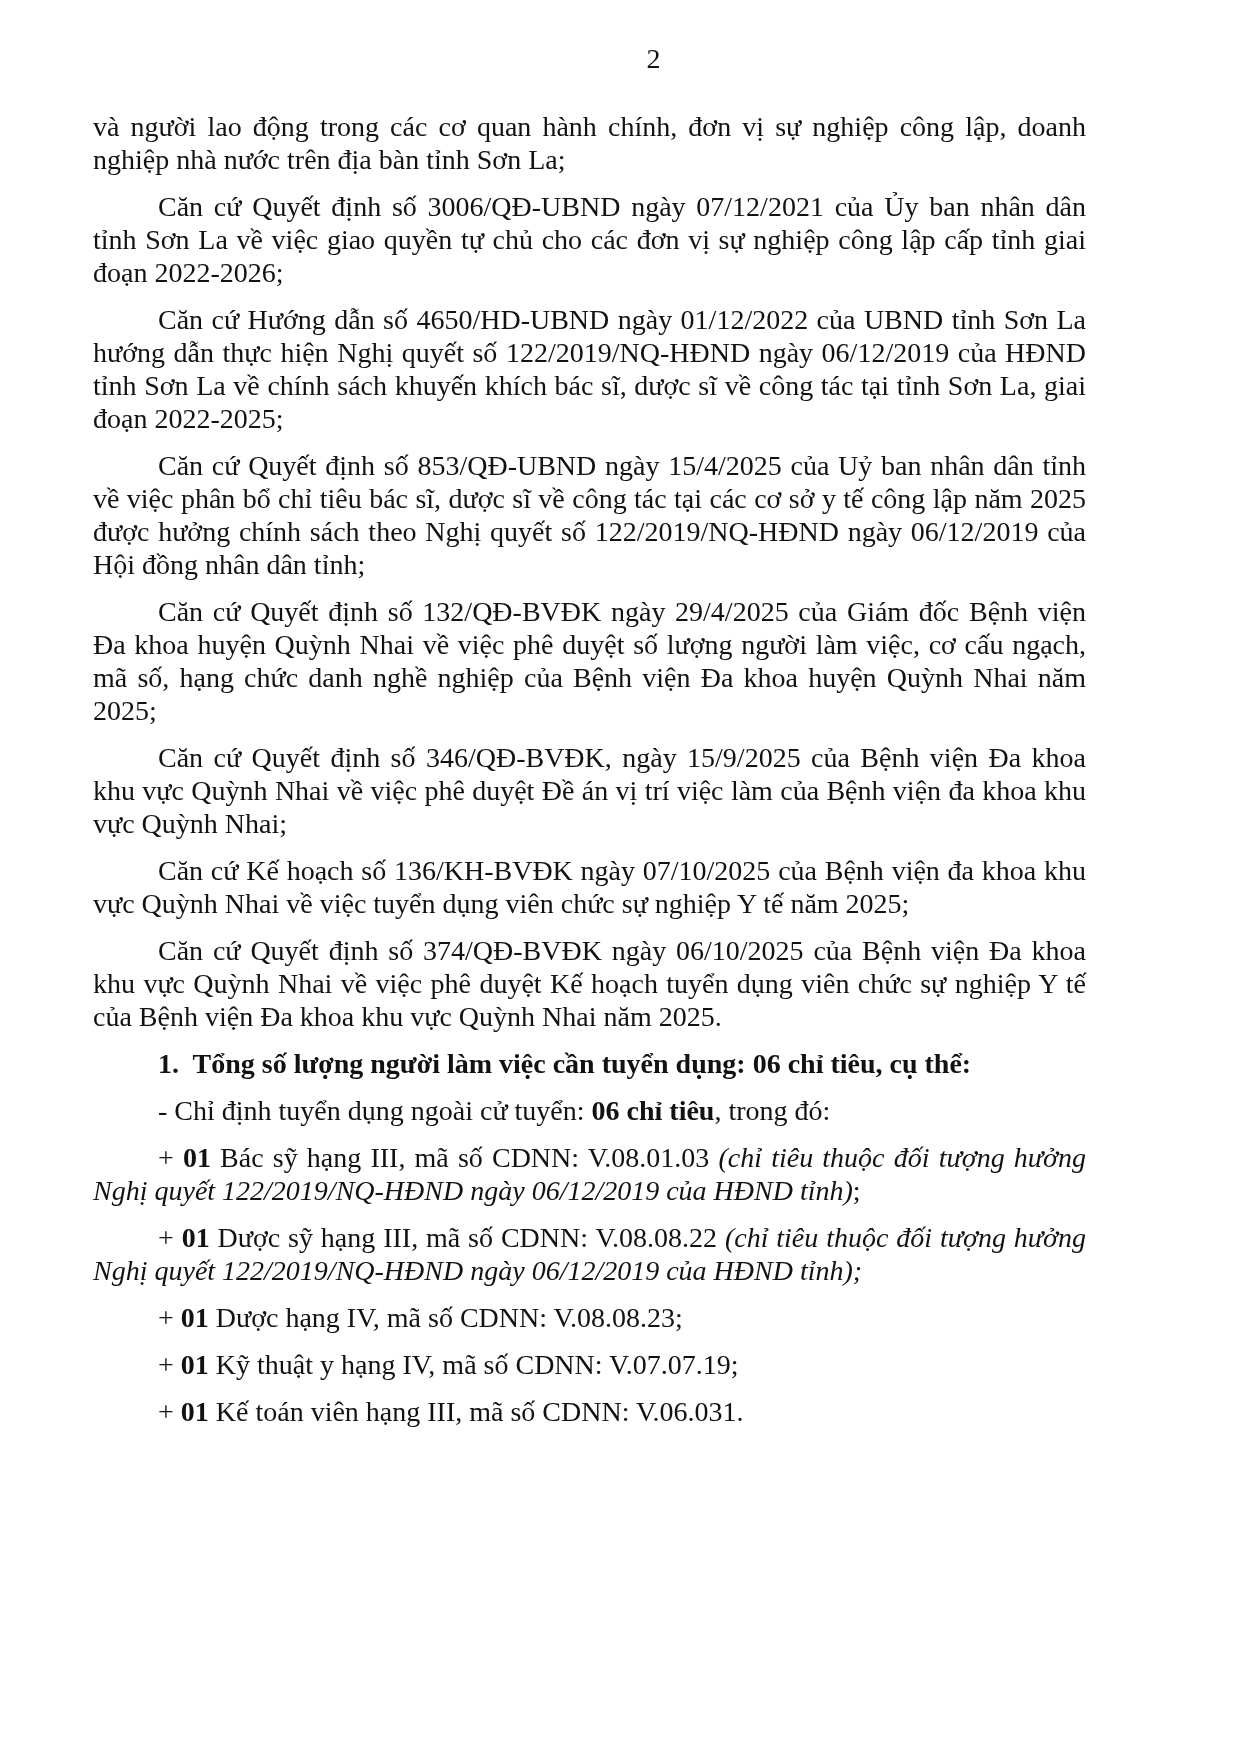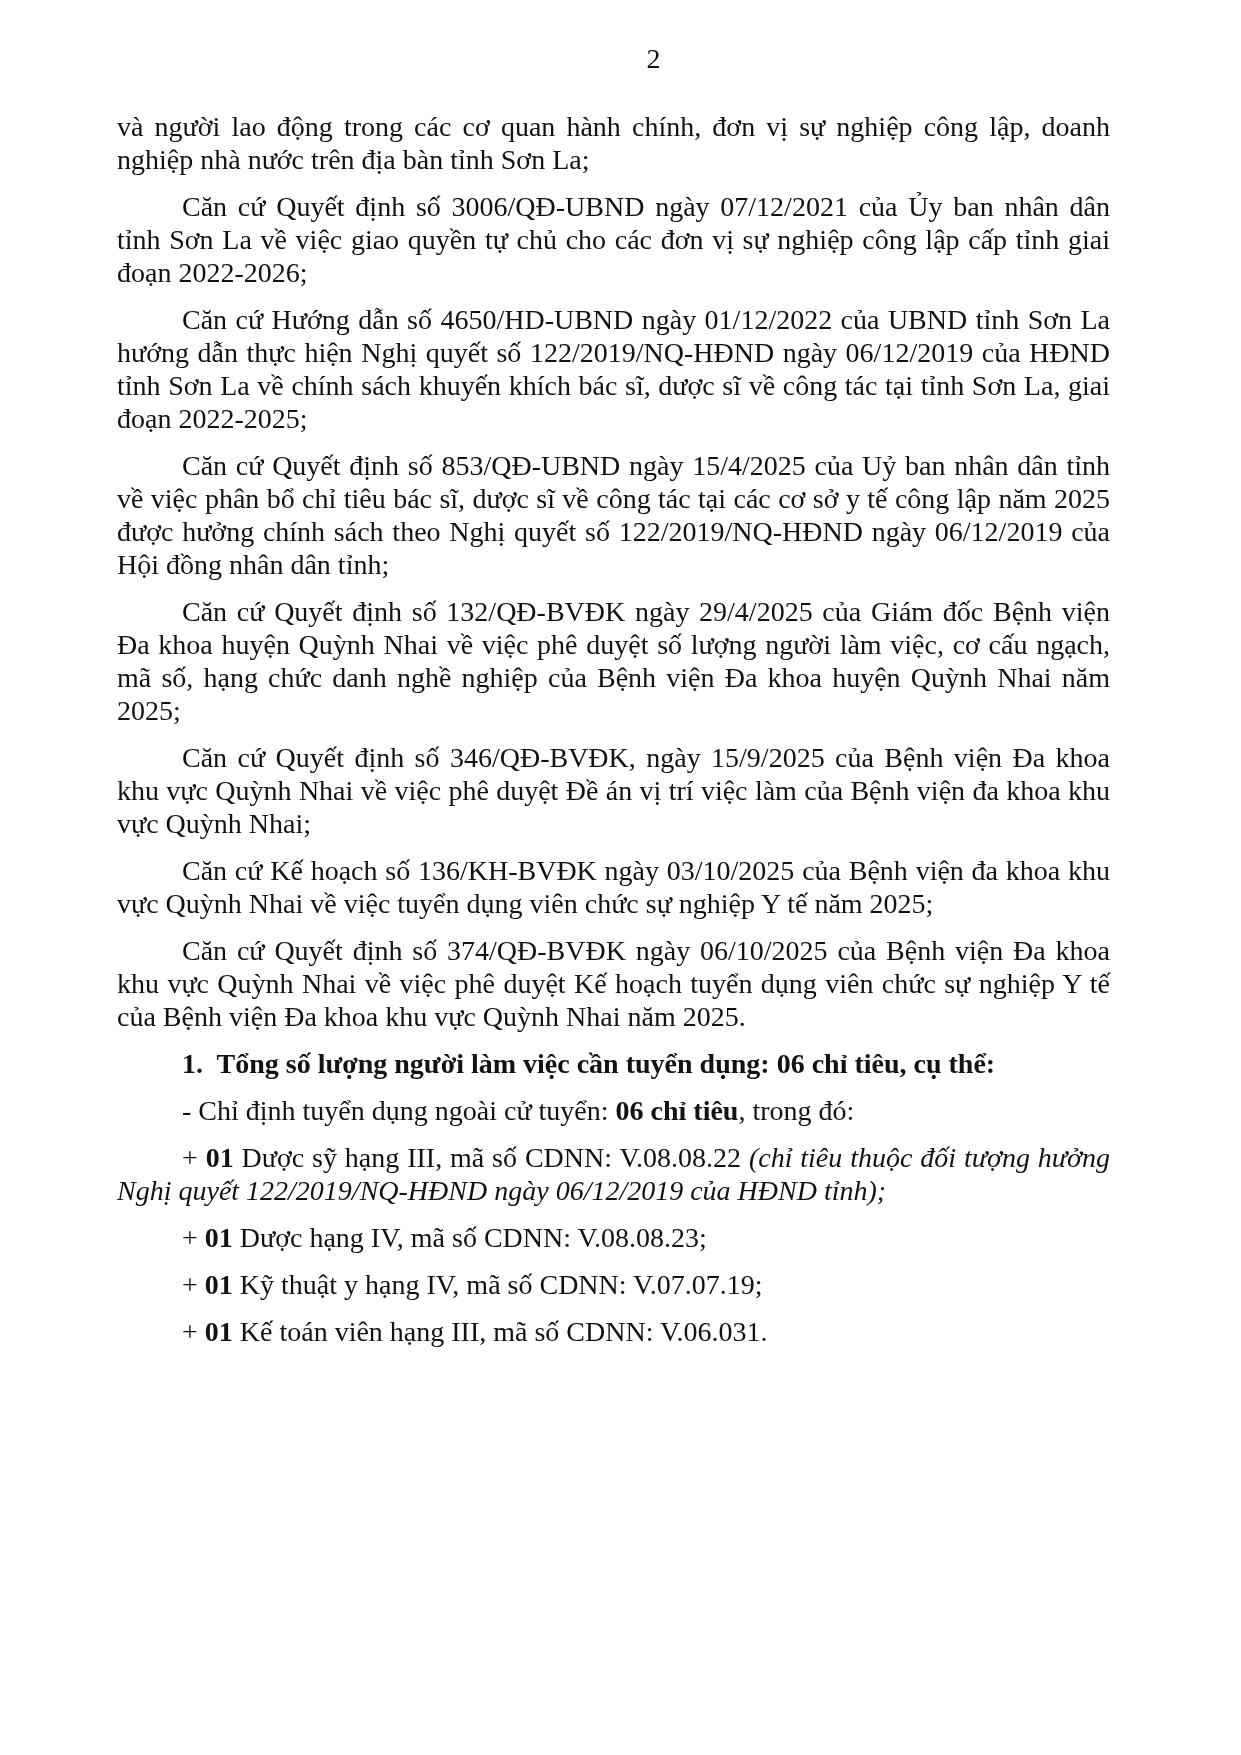--- a/index.html
+++ b/index.html
@@ -17,21 +17,21 @@
     font-size: 28px;
     line-height: 33px;
     overflow: hidden;
   }
   .page-number {
     margin: 42px 0 0 157px;
     width: 993px;
     text-align: center;
   }
   .content {
-    margin-left: 117px;
+    margin-left: 93px;
     width: 993px;
   }
   .content p {
     margin: 14px 0 0 0;
     text-align: justify;
     text-justify: inter-word;
   }
   .content p.first { margin-top: 35px; }
   .content p.indent { text-indent: 65px; }
   .content p.heading { font-weight: bold; }
@@ -43,22 +43,23 @@
 
 <div class="page">
   <div class="page-number">2</div>
   <div class="content">
       <p class="body first"><span>và người lao động trong các cơ quan hành chính, đơn vị sự nghiệp công lập, doanh nghiệp nhà nước trên địa bàn tỉnh Sơn La;</span></p>
       <p class="body indent"><span>Căn cứ Quyết định số 3006/QĐ-UBND ngày 07/12/2021 của Ủy ban nhân dân tỉnh Sơn La về việc giao quyền tự chủ cho các đơn vị sự nghiệp công lập cấp tỉnh giai đoạn 2022-2026;</span></p>
       <p class="body indent"><span>Căn cứ Hướng dẫn số 4650/HD-UBND ngày 01/12/2022 của UBND tỉnh Sơn La hướng dẫn thực hiện Nghị quyết số 122/2019/NQ-HĐND ngày 06/12/2019 của HĐND tỉnh Sơn La về chính sách khuyến khích bác sĩ, dược sĩ về công tác tại tỉnh Sơn La, giai đoạn 2022-2025;</span></p>
       <p class="body indent"><span>Căn cứ Quyết định số 853/QĐ-UBND ngày 15/4/2025 của Uỷ ban nhân dân tỉnh về việc phân bổ chỉ tiêu bác sĩ, dược sĩ về công tác tại các cơ sở y tế công lập năm 2025 được hưởng chính sách theo Nghị quyết số 122/2019/NQ-HĐND ngày 06/12/2019 của Hội đồng nhân dân tỉnh;</span></p>
       <p class="body indent"><span>Căn cứ Quyết định số 132/QĐ-BVĐK ngày 29/4/2025 của Giám đốc Bệnh viện Đa khoa huyện Quỳnh Nhai về việc phê duyệt số lượng người làm việc, cơ cấu ngạch, mã số, hạng chức danh nghề nghiệp của Bệnh viện Đa khoa huyện Quỳnh Nhai năm 2025;</span></p>
       <p class="body indent"><span>Căn cứ Quyết định số 346/QĐ-BVĐK, ngày 15/9/2025 của Bệnh viện Đa khoa khu vực Quỳnh Nhai về việc phê duyệt Đề án vị trí việc làm của Bệnh viện đa khoa khu vực Quỳnh Nhai;</span></p>
-      <p class="body indent"><span>Căn cứ Kế hoạch số 136/KH-BVĐK ngày 03/10/2025 của Bệnh viện đa khoa khu vực Quỳnh Nhai về việc tuyển dụng viên chức sự nghiệp Y tế năm 2025;</span></p>
+      <p class="body indent"><span>Căn cứ Kế hoạch số 136/KH-BVĐK ngày 07/10/2025 của Bệnh viện đa khoa khu vực Quỳnh Nhai về việc tuyển dụng viên chức sự nghiệp Y tế năm 2025;</span></p>
       <p class="body indent"><span>Căn cứ Quyết định số 374/QĐ-BVĐK ngày 06/10/2025 của Bệnh viện Đa khoa khu vực Quỳnh Nhai về việc phê duyệt Kế hoạch tuyển dụng viên chức sự nghiệp Y tế của Bệnh viện Đa khoa khu vực Quỳnh Nhai năm 2025.</span></p>
       <p class="heading indent"><span class="b">1.&nbsp; Tổng số lượng người làm việc cần tuyển dụng: 06 chỉ tiêu, cụ thể:</span></p>
       <p class="body indent"><span>- Chỉ định tuyển dụng ngoài cử tuyển: </span><span class="b">06 chỉ tiêu</span><span>, trong đó:</span></p>
+      <p class="body indent"><span>+ </span><span class="b">01</span><span> Bác sỹ hạng III, mã số CDNN: V.08.01.03 </span><span class="i">(chỉ tiêu thuộc đối tượng hưởng Nghị quyết 122/2019/NQ-HĐND ngày 06/12/2019 của HĐND tỉnh)</span><span>;</span></p>
       <p class="body indent"><span>+ </span><span class="b">01</span><span> Dược sỹ hạng III, mã số CDNN: V.08.08.22 </span><span class="i">(chỉ tiêu thuộc đối tượng hưởng Nghị quyết 122/2019/NQ-HĐND ngày 06/12/2019 của HĐND tỉnh);</span></p>
       <p class="body indent"><span>+ </span><span class="b">01</span><span> Dược hạng IV, mã số CDNN: V.08.08.23;</span></p>
       <p class="body indent"><span>+ </span><span class="b">01</span><span> Kỹ thuật y hạng IV, mã số CDNN: V.07.07.19;</span></p>
       <p class="body indent"><span>+ </span><span class="b">01</span><span> Kế toán viên hạng III, mã số CDNN: V.06.031.</span></p>
     </div>
 </div>
 
 </body></html>

